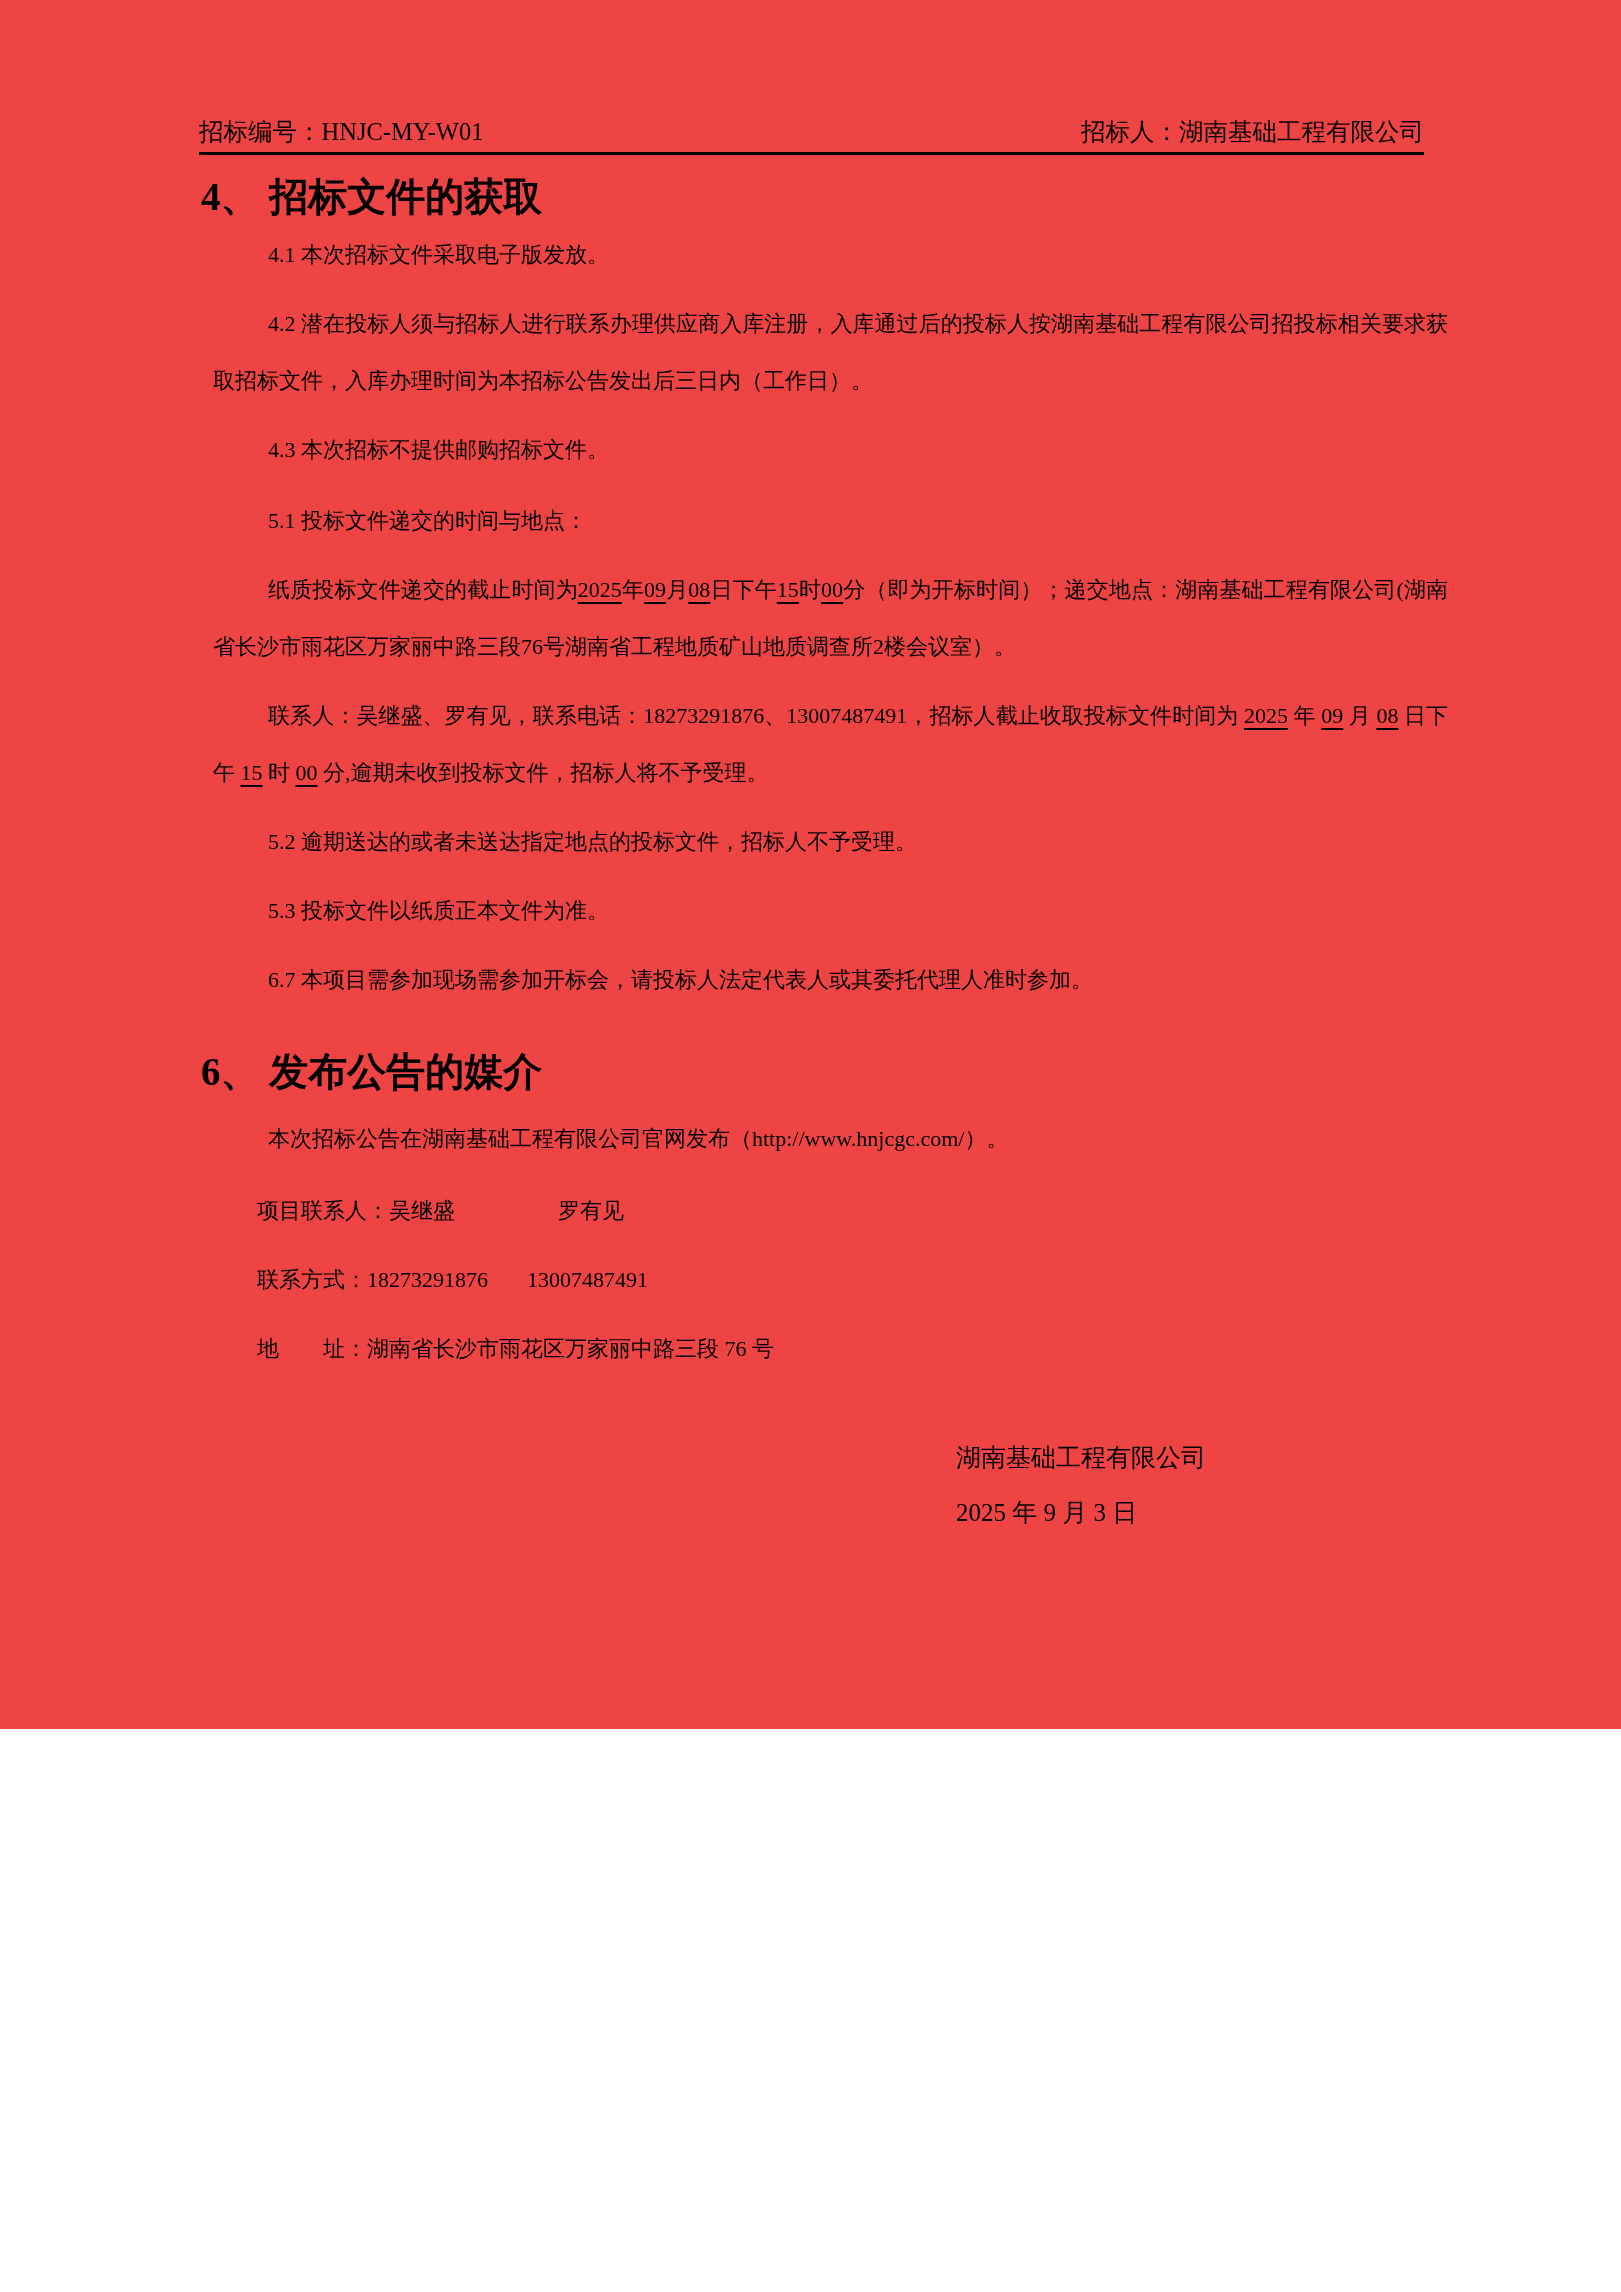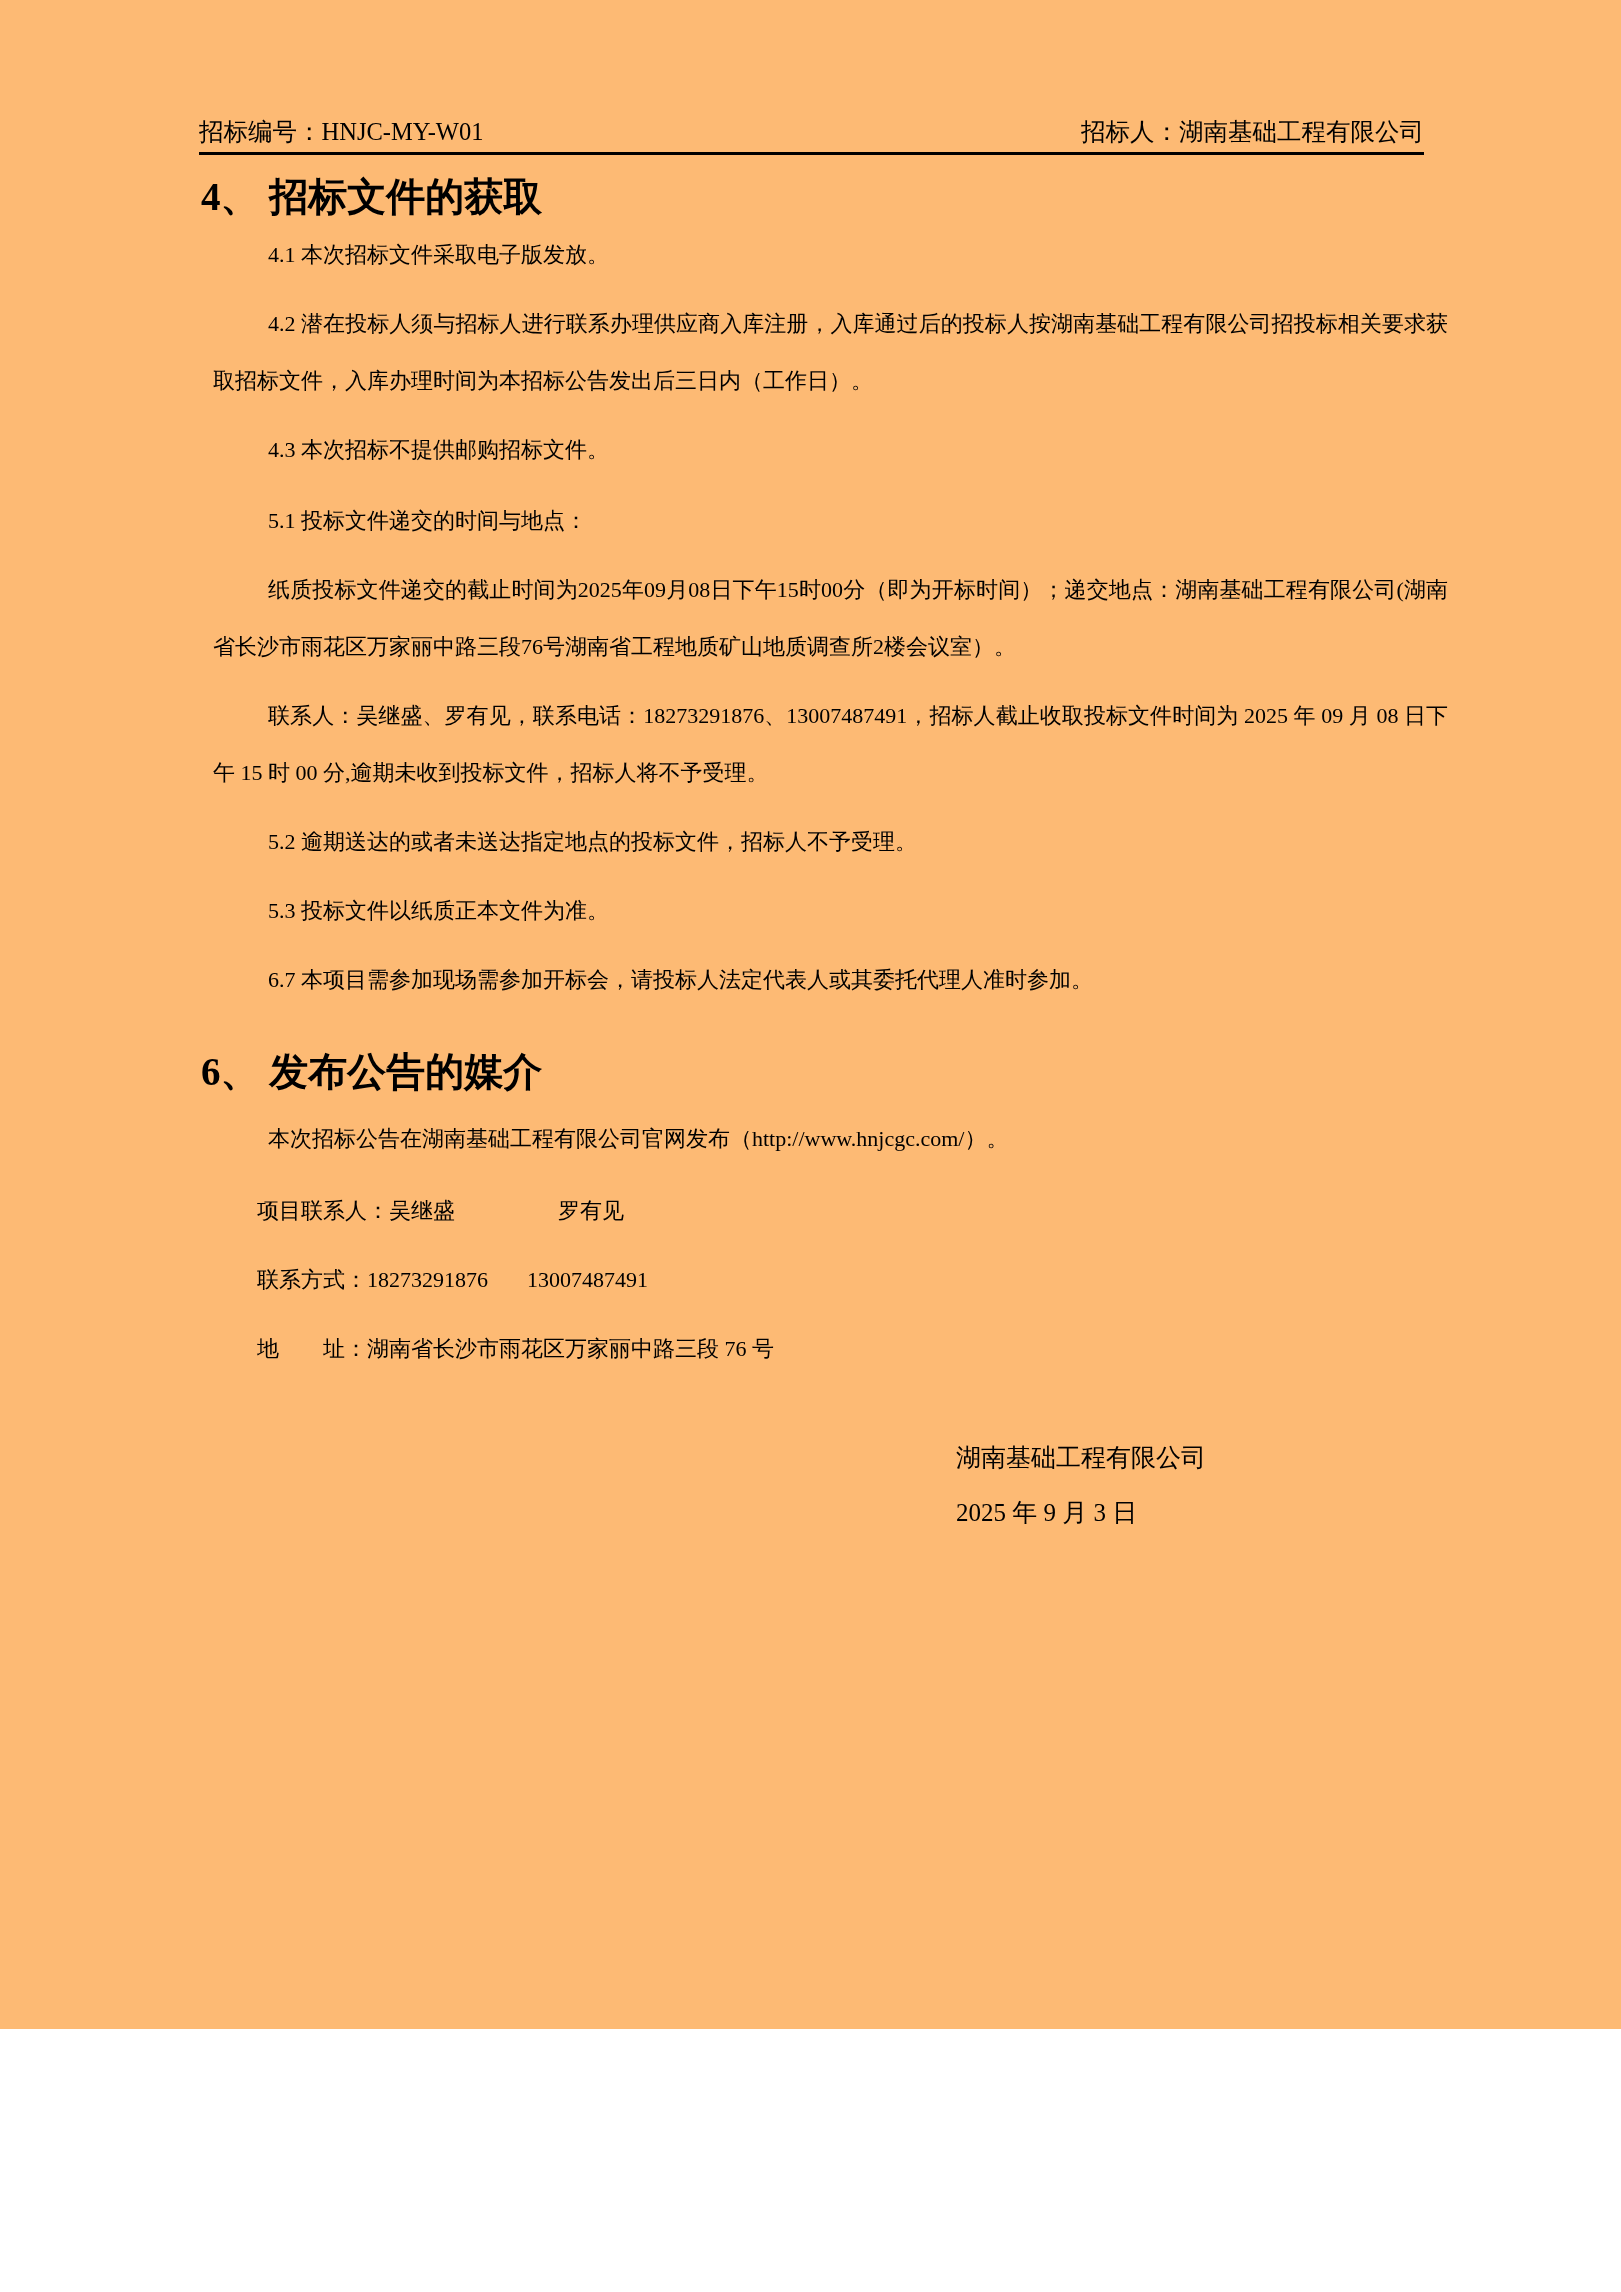--- a/index.html
+++ b/index.html
@@ -1,20 +1,20 @@
 <!DOCTYPE html>
 <html><head>
 <meta charset="utf-8">
 <style>
   html, body { margin: 0; padding: 0; background: #ffffff; }
   .page {
     position: relative;
     width: 1621px;
-    height: 2029px;
-    background: #fdba74;
+    height: 1729px;
+    background: #ef4444;
     color: #000000;
     font-family: "Liberation Serif", "DejaVu Serif", serif;
     overflow: hidden;
   }
   .header {
     position: absolute;
     top: 116px;
     left: 199px;
     width: 1225px;
     display: flex;
@@ -39,21 +39,21 @@
     color: #000000;
   }
   .content p {
     font-size: 22px;
     line-height: 57px;
     margin: 12px;
     text-align: justify;
     text-indent: 55px;
   }
   .content p.noj { text-align: left; }
-  .u { text-underline-offset: 4.9px; }
+  .u { text-decoration: underline; text-underline-offset: 4.9px; }
   .mt24 { margin-top: 23.5px !important; }
   .mt16 { margin-top: 15.7px !important; }
   .mt14 { margin-top: 13.7px !important; }
   .mt8  { margin-top: 7.8px  !important; }
   .mt6  { margin-top: 5.9px  !important; }
   .mt42 { margin-top: 41px !important; }
   .mt45 { margin-top: 44px !important; }
   .mt50 { margin-top: 49px !important; }
   .contact-row {
     font-size: 27.4px;

